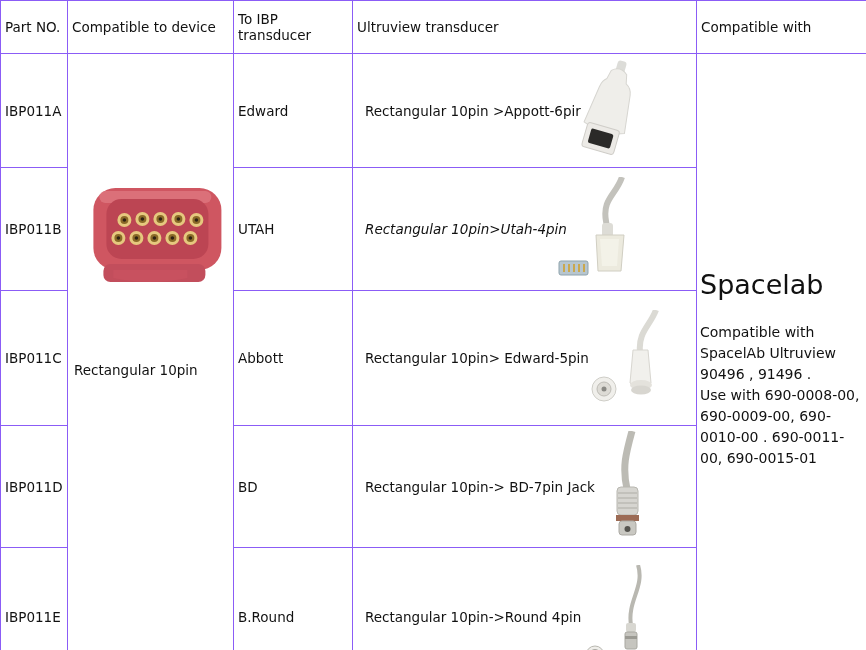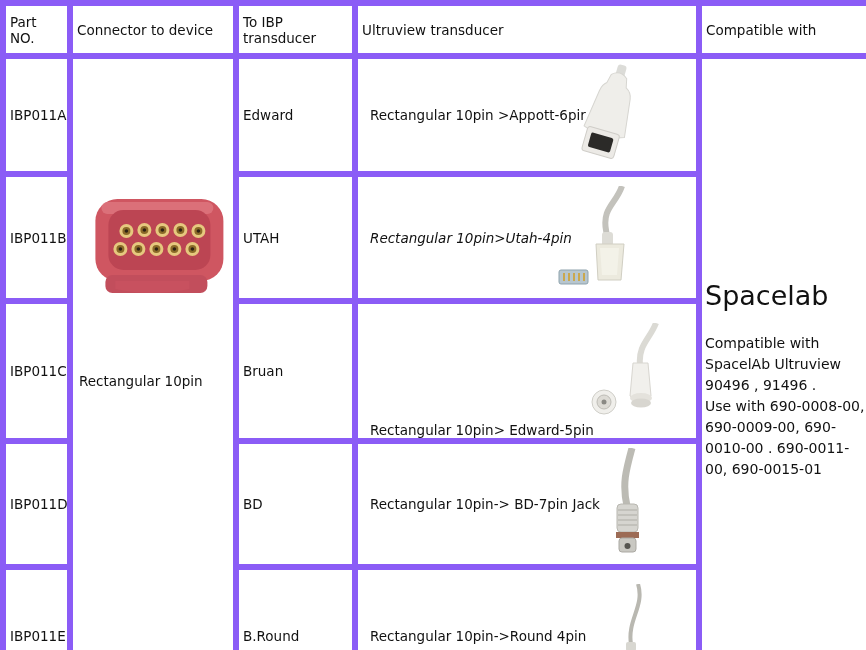--- a/index.html
+++ b/index.html
@@ -1,24 +1,24 @@
 <!DOCTYPE html>
 <html><head>
 <meta charset="utf-8">
 <style>
   html,body{margin:0;padding:0;background:#ffffff;}
   body{width:866px;height:650px;font-family:"DejaVu Sans","Liberation Sans",sans-serif;color:#111;}
   table{border-collapse:collapse;table-layout:fixed;width:866px;}
-  td,th{border:6px solid #8b5cf6;vertical-align:middle;text-align:left;
+  td,th{border:1px solid #8b5cf6;vertical-align:middle;text-align:left;
         font-size:13.5px;font-weight:normal;padding:0 2px 0 4px;overflow:hidden;}
   th{font-size:13.5px;}
   .cellfill{position:relative;width:100%;}
   .h595{height:595px;}
   .disposable-inner{display:flex;align-items:center;padding-left:12px;position:relative;}
-  .ha{height:112px;} .hb{height:121px;} .hc{height:134px;align-items:flex-end;} .hd{height:120px;} .he{height:116px;}
+  .ha{height:112px;} .hb{height:121px;} .hc{height:134px;} .hd{height:120px;} .he{height:116px;}
   .photo{position:absolute;top:50%;transform:translateY(-50%);}
   .connector-photo{position:absolute;top:112px;left:50%;transform:translateX(-44%);}
   .connector-label{position:absolute;top:50%;left:6px;width:100%;transform:translateY(-50%);
                    text-align:left;font-size:13.5px;}
   .compat-inner{height:595px;display:flex;flex-direction:column;justify-content:center;padding-left:3px;gap:22px;}
   .brand{font-size:27px;line-height:30px;}
   .brand-details{font-size:14px;line-height:21px;white-space:pre-line;}
 </style>
 </head>
 <body>
@@ -28,21 +28,21 @@
     <col style="width:67px">
       <col style="width:166px">
       <col style="width:119px">
     <col style="width:344px">
       <col style="width:170px">
   </colgroup>
 
   <tbody>
       <tr style="height:53px">
     <th>Part NO.</th>
-    <th>Connector to device</th>
+    <th>Compatible to device</th>
     <th>To IBP transducer</th>
     <th>Ultruview transducer</th>
     <th>Compatible with</th>
   </tr>
 
   <tr style="height:114px">
     <td>IBP011A</td>
 
     <td rowspan="5" style="padding:0;">
       <div class="cellfill h595">
@@ -140,21 +140,21 @@
                 <line x1="23" y1="87" x2="23" y2="95"></line>
             <line x1="28" y1="87" x2="28" y2="95"></line>
           </g>
         </svg>
       </div>
     </td>
   </tr>
 
   <tr style="height:118px">
     <td>IBP011C</td>
-    <td>Bruan</td>
+    <td>Abbott</td>
     <td style="padding:0;">
       <div class="disposable-inner hc">
         <span>Rectangular 10pin&gt; Edward-5pin</span>
         <svg class="photo" style="right:22px;" width="86" height="96" viewBox="0 0 86 96">
           <path d="M68 0 C62 16 50 22 52 42" stroke="#dbdad4" stroke-width="6" fill="none"></path>
           <path d="M45 40 h15 l3 33 q-10 9 -21 0 Z" fill="#f1f0ec" stroke="#d8d6d0"></path>
           <ellipse cx="53" cy="75" rx="11" ry="5" fill="#e4e2dc"></ellipse>
           <ellipse cx="53" cy="80" rx="10" ry="4.5" fill="#d8d6d0"></ellipse>
           <circle cx="16" cy="79" r="12" fill="#f0efeb" stroke="#cfcec8"></circle>
           <circle cx="16" cy="79" r="7" fill="#dddbd5" stroke="#bebcb6"></circle>

